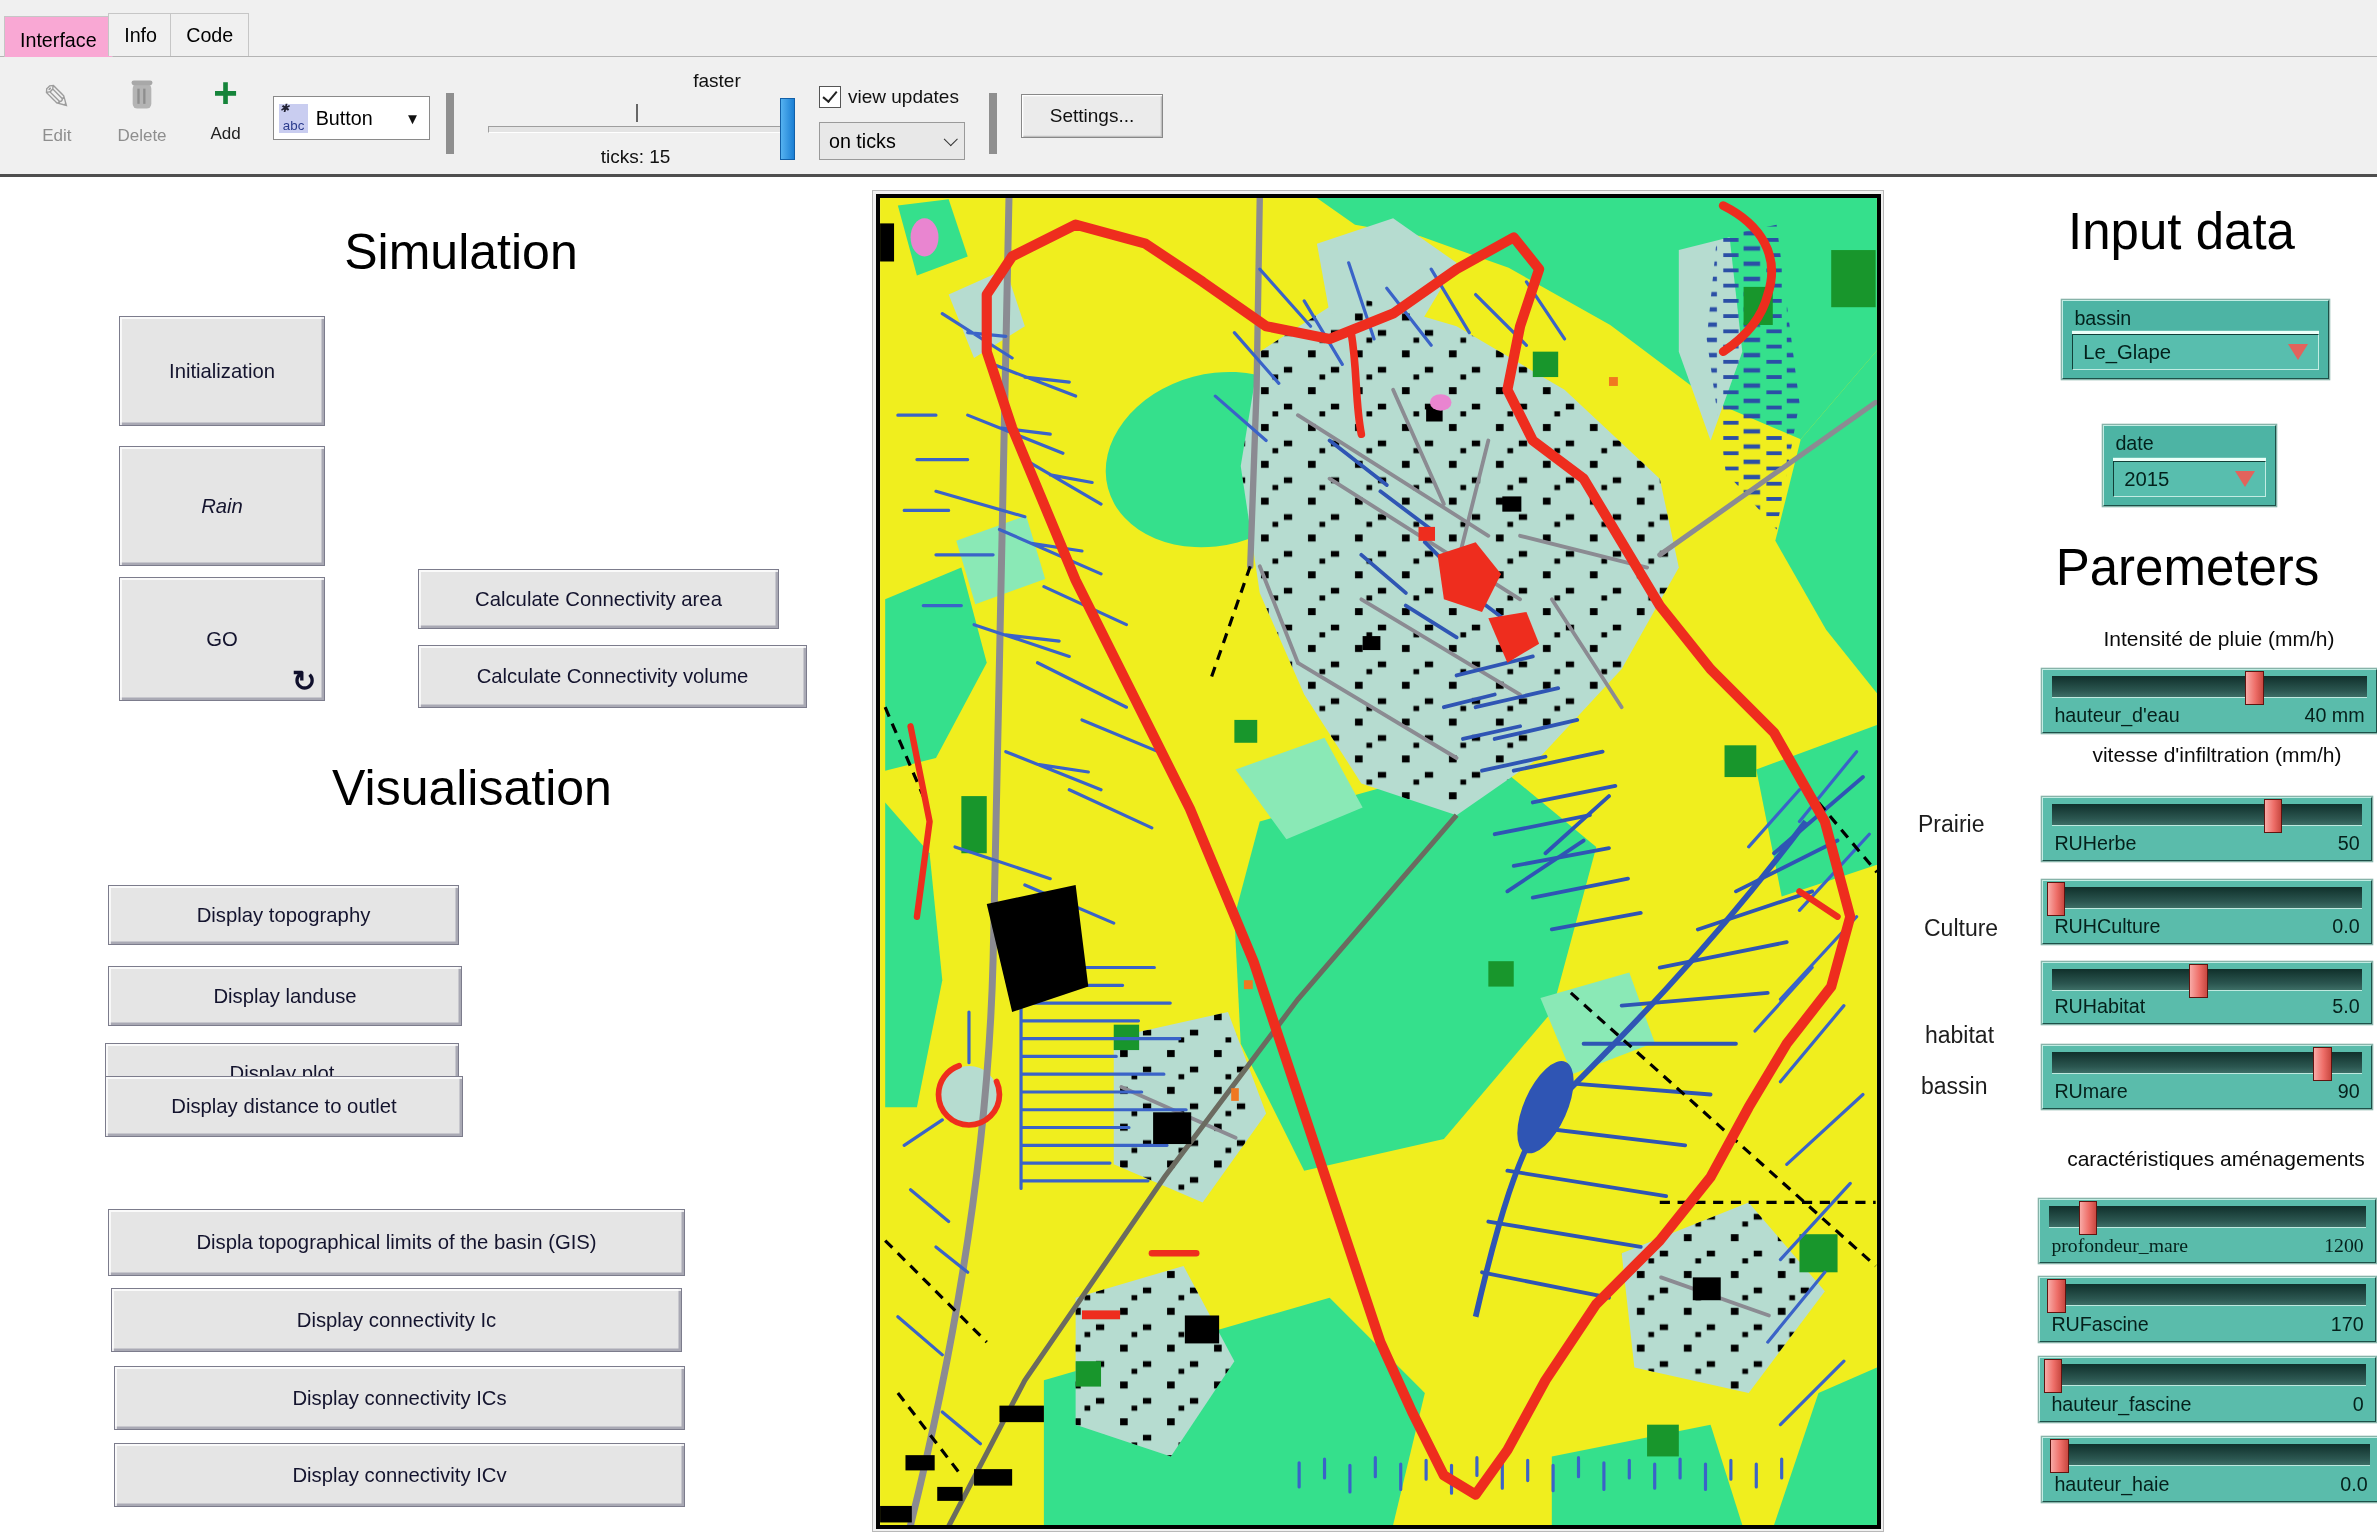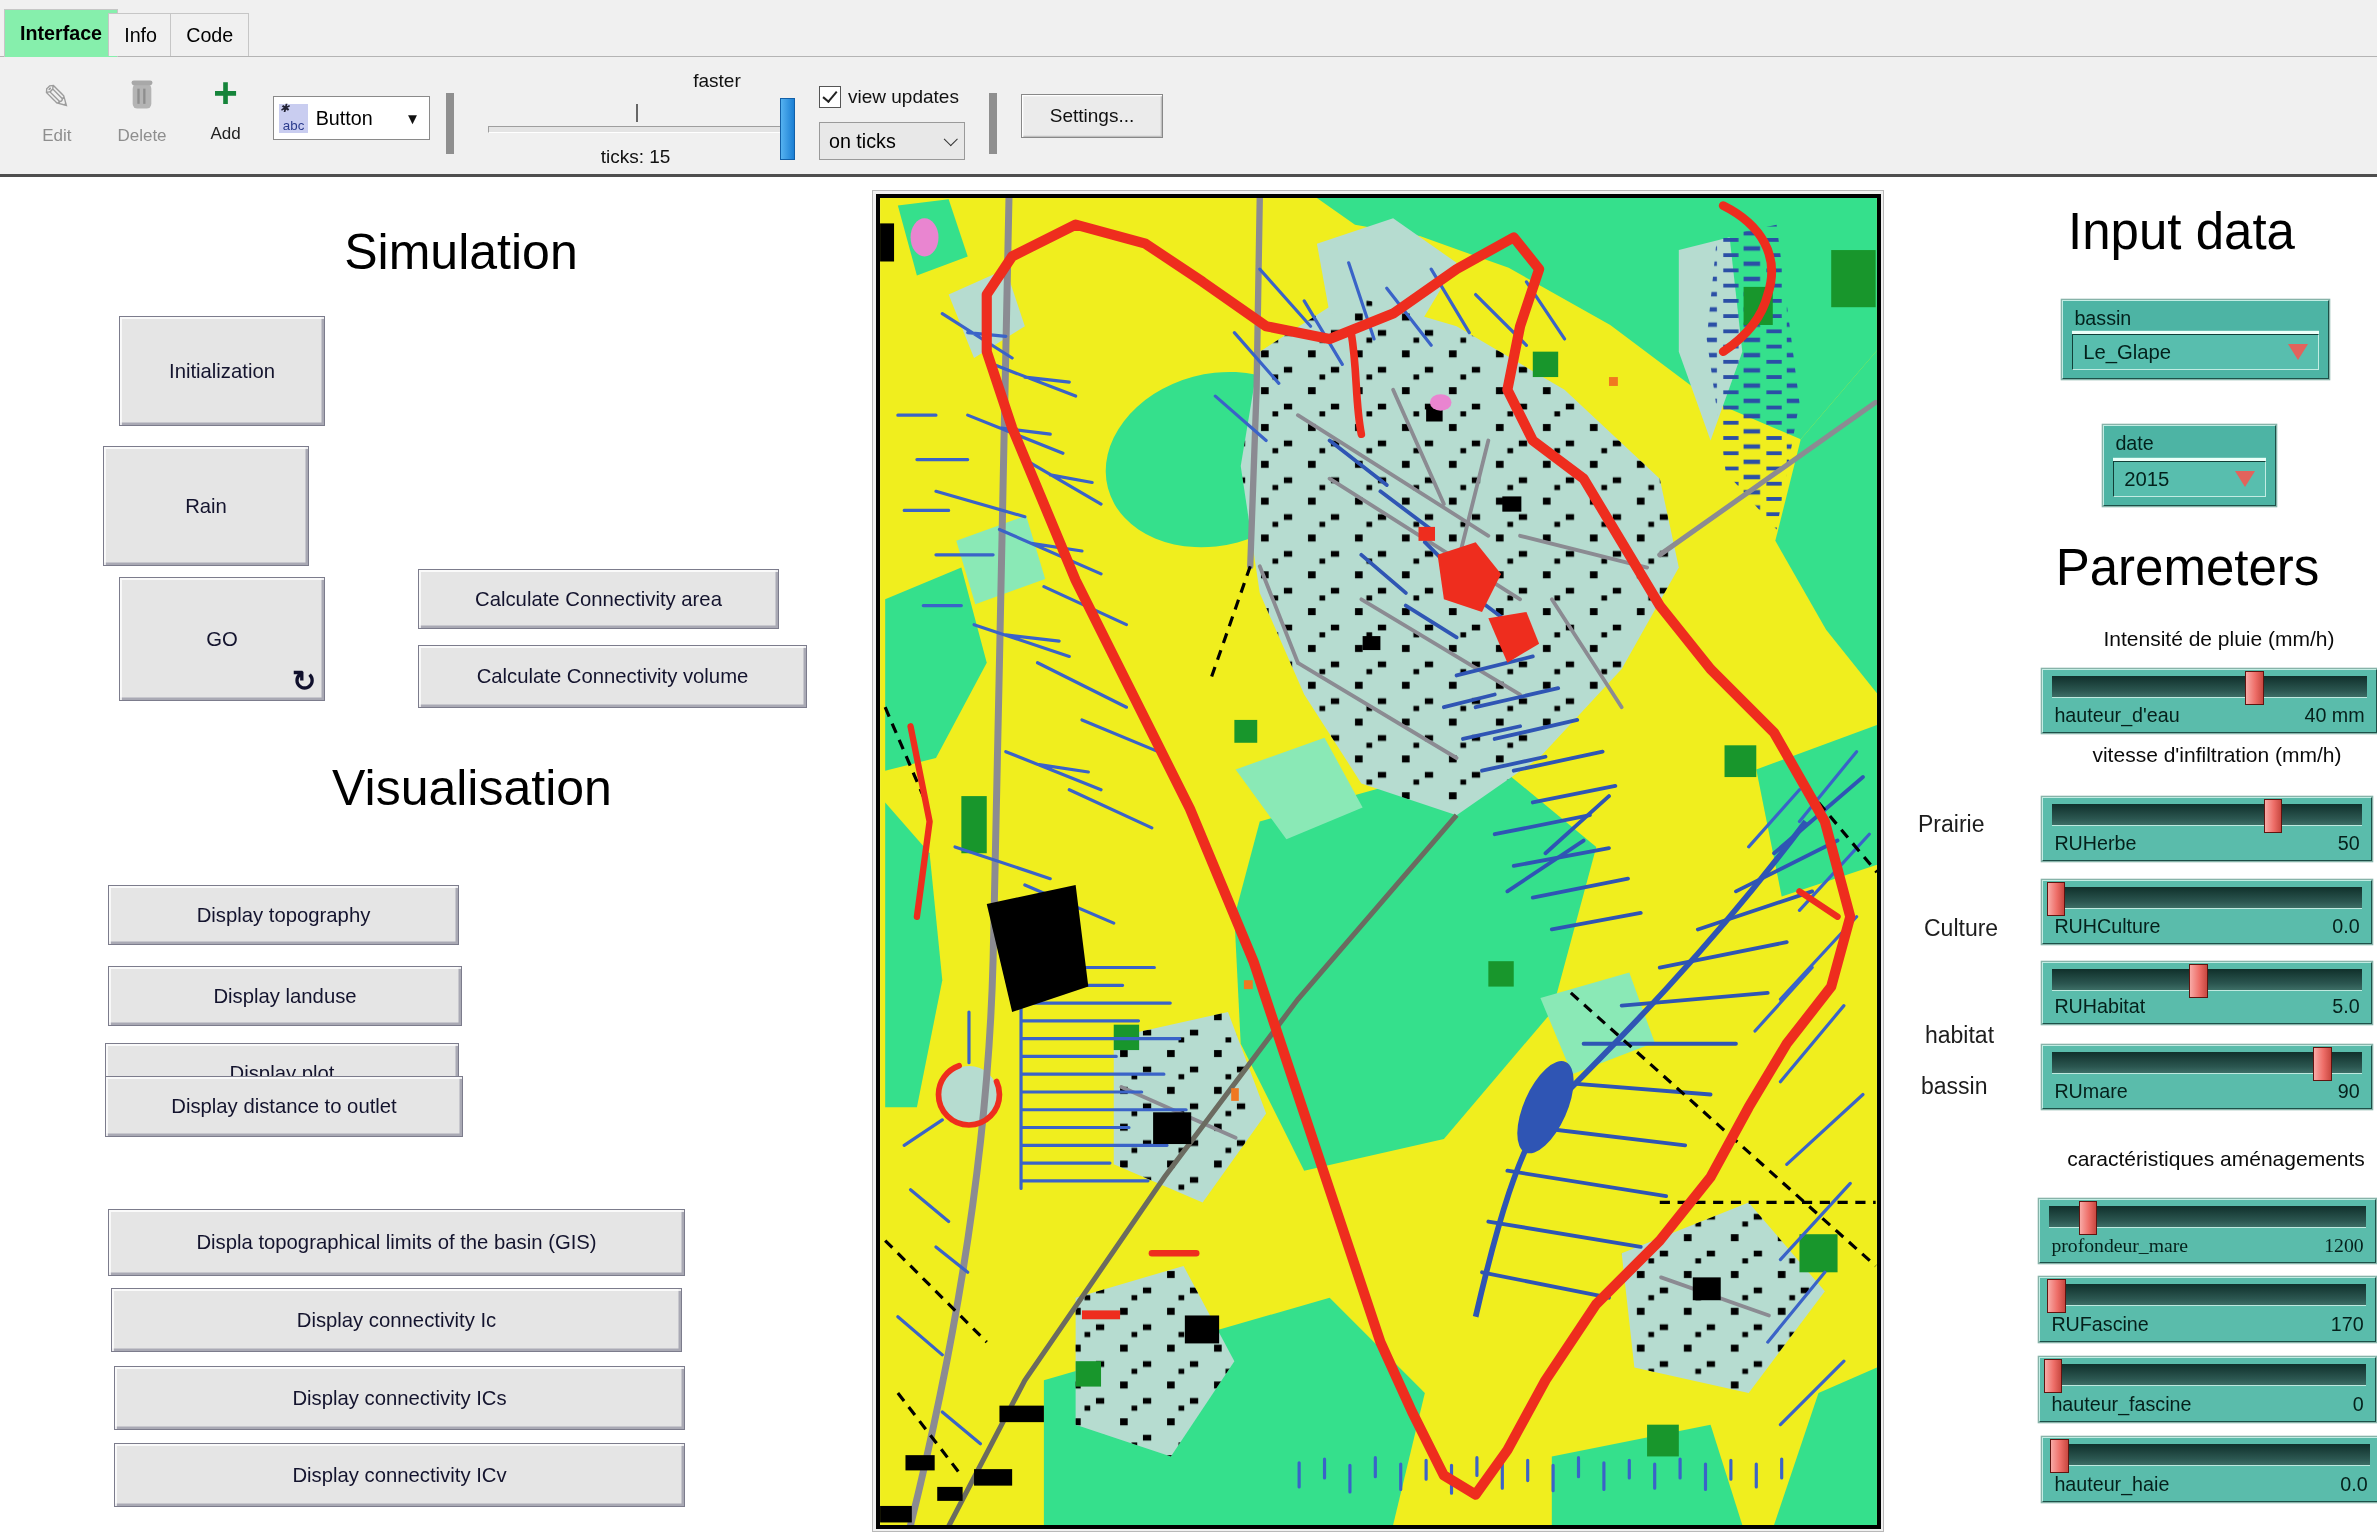--- a/index.html
+++ b/index.html
@@ -4,21 +4,21 @@
 <style>
   html,body{margin:0;padding:0;background:#d8d8d8;}
   #app{position:relative;width:2377px;height:1536px;background:#ffffff;
        font-family:"Liberation Sans",sans-serif;overflow:hidden;color:#000;}
 
   
   .tabbar{position:absolute;left:0;top:0;width:2377px;height:56px;background:#f0f0f0;
           border-bottom:1.3px solid #b4b4b4;}
   .tab{position:absolute;top:12.7px;height:42px;line-height:42px;font-size:19.7px;
        padding:0 15.2px;color:#000;background:#f0f0f0;border:1.3px solid #c6c6c6;border-bottom:none;}
-  .tab.active{background:#86efac;top:9px;height:47px;line-height:47px;font-weight:700;}
+  .tab.active{background:#f9a8d4;top:16px;height:47px;line-height:47px;font-weight:400;}
 
   .toolbar{position:absolute;left:0;top:57px;width:2377px;height:117px;background:#f0f0f0;
            border-bottom:3.2px solid #4e4e4e;}
   .toolgroup{position:absolute;text-align:center;}
   .toolicon{display:block;height:42px;line-height:42px;font-size:34px;color:#9c9c9c;}
   .toollabel{display:block;font-size:17px;color:#8e8e8e;margin-top:8px;}
   .toollabel.dark{color:#222;}
   .plus{color:#15843a;font-weight:700;font-size:42px;line-height:38px;}
   .sep{position:absolute;top:36px;width:7.6px;height:61px;background:#8f8f8f;}
 
@@ -153,21 +153,21 @@
     <div class="winbtn" style="left:1021px;top:37px;width:140px;height:42px;justify-content:center;">
       <span>Settings...</span>
     </div>
   </div>
 
   <div class="h1" style="left:239px;top:223px;width:444px;">Simulation</div>
 
   <div class="nlb" style="left:119px;top:316px;width:204px;height:108px;">
     <span>Initialization</span>
   </div>
-  <div class="nlb" style="left:103px;top:446px;width:204px;height:118px;">
+  <div class="nlb" style="left:119px;top:446px;width:204px;height:118px;font-style:italic;">
     <span>Rain</span>
   </div>
   <div class="nlb" style="left:119px;top:577px;width:204px;height:122px;">
     <span>GO</span>
     <span class="forever">↻</span>
   </div>
 
   <div class="nlb" style="left:418px;top:569px;width:359px;height:58px;">
     <span>Calculate Connectivity area</span>
   </div>

